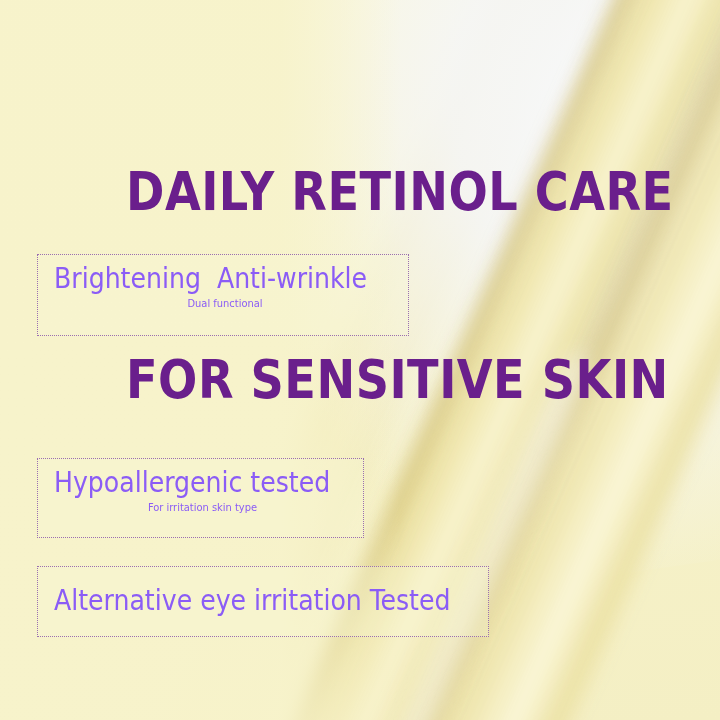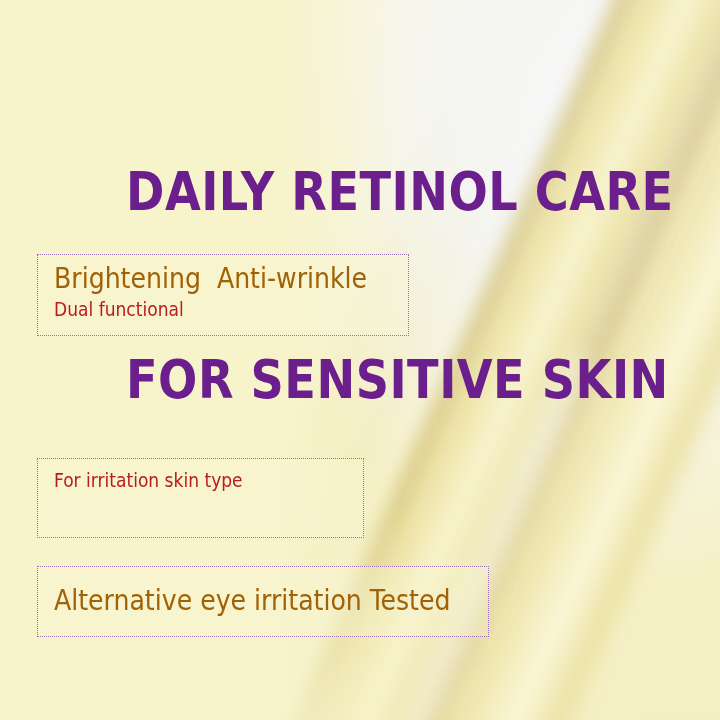--- a/index.html
+++ b/index.html
@@ -166,32 +166,33 @@
     position: absolute;
     border: 1px dotted #9b6fb0;
     background: rgba(250,247,214,0.30);
     box-sizing: border-box;
     padding: 7px 12px 8px 16px;
   }
   .feature .title {
     font-family: "Liberation Sans Narrow", "DejaVu Sans Condensed", "Liberation Sans", sans-serif;
     font-size: 28px;
     font-weight: 400;
-    color: #a16207;
+    color: #8b5cf6;
     line-height: 1.18;
     white-space: pre;
   }
   .feature .sub {
     font-family: "Liberation Sans Narrow", "DejaVu Sans Condensed", "Liberation Sans", sans-serif;
-    font-size: 19px;
+    font-size: 11px;
     font-weight: 400;
-    color: #b91c1c;
+    color: #8b5cf6;
     line-height: 1.3;
     margin-top: 2px;
     white-space: pre;
+    text-align: center;
   }
   .feature.single {
     display: flex;
     align-items: center;
   }
 
   #box-0 { left: 37px; top: 254px; width: 372px; height: 82px; }
   #box-1 { left: 37px; top: 356px; width: 200px; height: 80px; }
   #box-2 { left: 37px; top: 458px; width: 327px; height: 80px; }
   #box-3 { left: 37px; top: 566px; width: 452px; height: 71px; }
@@ -217,20 +218,21 @@
     <span class="l">FOR SENSITIVE SKIN</span>
   </div>
 
   <div class="feature" id="box-0">
     <div class="title">Brightening  Anti-wrinkle</div>
     <div class="sub">Dual functional</div>
   </div>
 
 
   <div class="feature" id="box-2">
+    <div class="title">Hypoallergenic tested</div>
     <div class="sub">For irritation skin type</div>
   </div>
 
   <div class="feature single" id="box-3">
     <div class="title">Alternative eye irritation Tested</div>
   </div>
 
 </div>
 
 </body></html>

